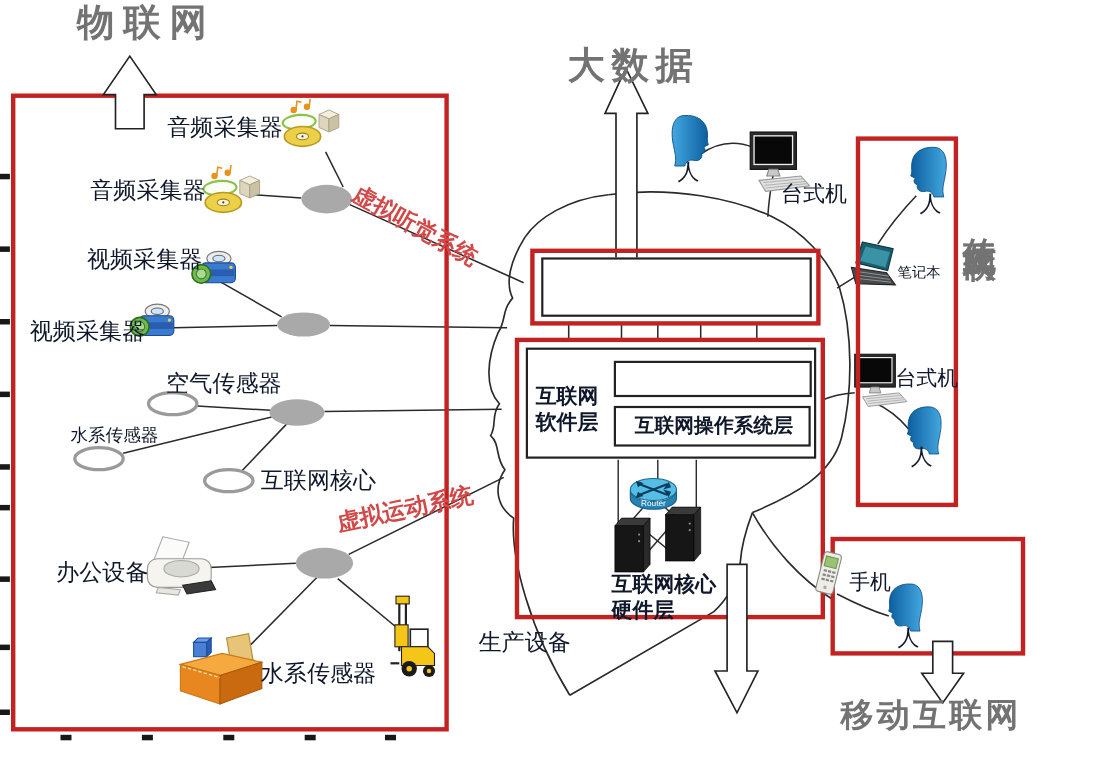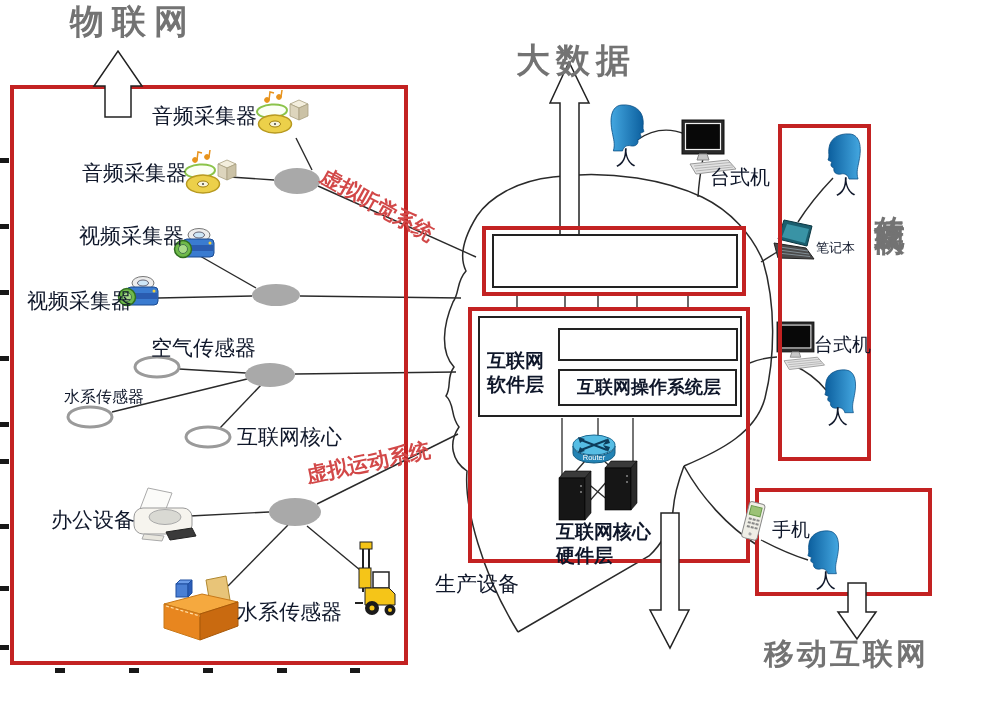--- a/index.html
+++ b/index.html
@@ -278,21 +278,21 @@
           <rect x="7" y="24" width="3" height="2"></rect>
           <rect x="11" y="24" width="3" height="2"></rect>
       </g>
       <circle cx="8" cy="32" r="1.6" fill="#aaa"></circle>
     </g>
   </svg>
 
   <div class="t red" style="left:70px;top:2px;font-size:34px;letter-spacing:8px;">物联网</div>
   <div class="t red" style="left:516px;top:20px;font-size:34px;letter-spacing:6px;margin-top:21px;">大数据</div>
   <div class="t red vert" style="left:872px;top:192px;font-size:30px;letter-spacing:3px;">传统互联网</div>
-  <div class="t red" style="left:764px;top:636px;font-size:30px;letter-spacing:3px;">移动互联网</div>
+  <div class="t red" style="left:764px;top:636px;font-size:30px;letter-spacing:3px;font-family:Liberation Mono, monospace;">移动互联网</div>
 
   <div class="t" style="left:152px;top:104px;font-size:21px;">音频采集器</div>
   <div class="t" style="left:82px;top:161px;font-size:21px;">音频采集器</div>
   <div class="t" style="left:79px;top:224px;font-size:21px;">视频采集器</div>
   <div class="t" style="left:27px;top:289px;font-size:21px;">视频采集器</div>
   <div class="t" style="left:151px;top:336px;font-size:21px;">空气传感器</div>
   <div class="t" style="left:64px;top:388px;font-size:16px;">水系传感器</div>
   <div class="t" style="left:237px;top:425px;font-size:21px;">互联网核心</div>
   <div class="t" style="left:51px;top:508px;font-size:21px;">办公设备</div>
   <div class="t" style="left:237px;top:600px;font-size:21px;">水系传感器</div>

